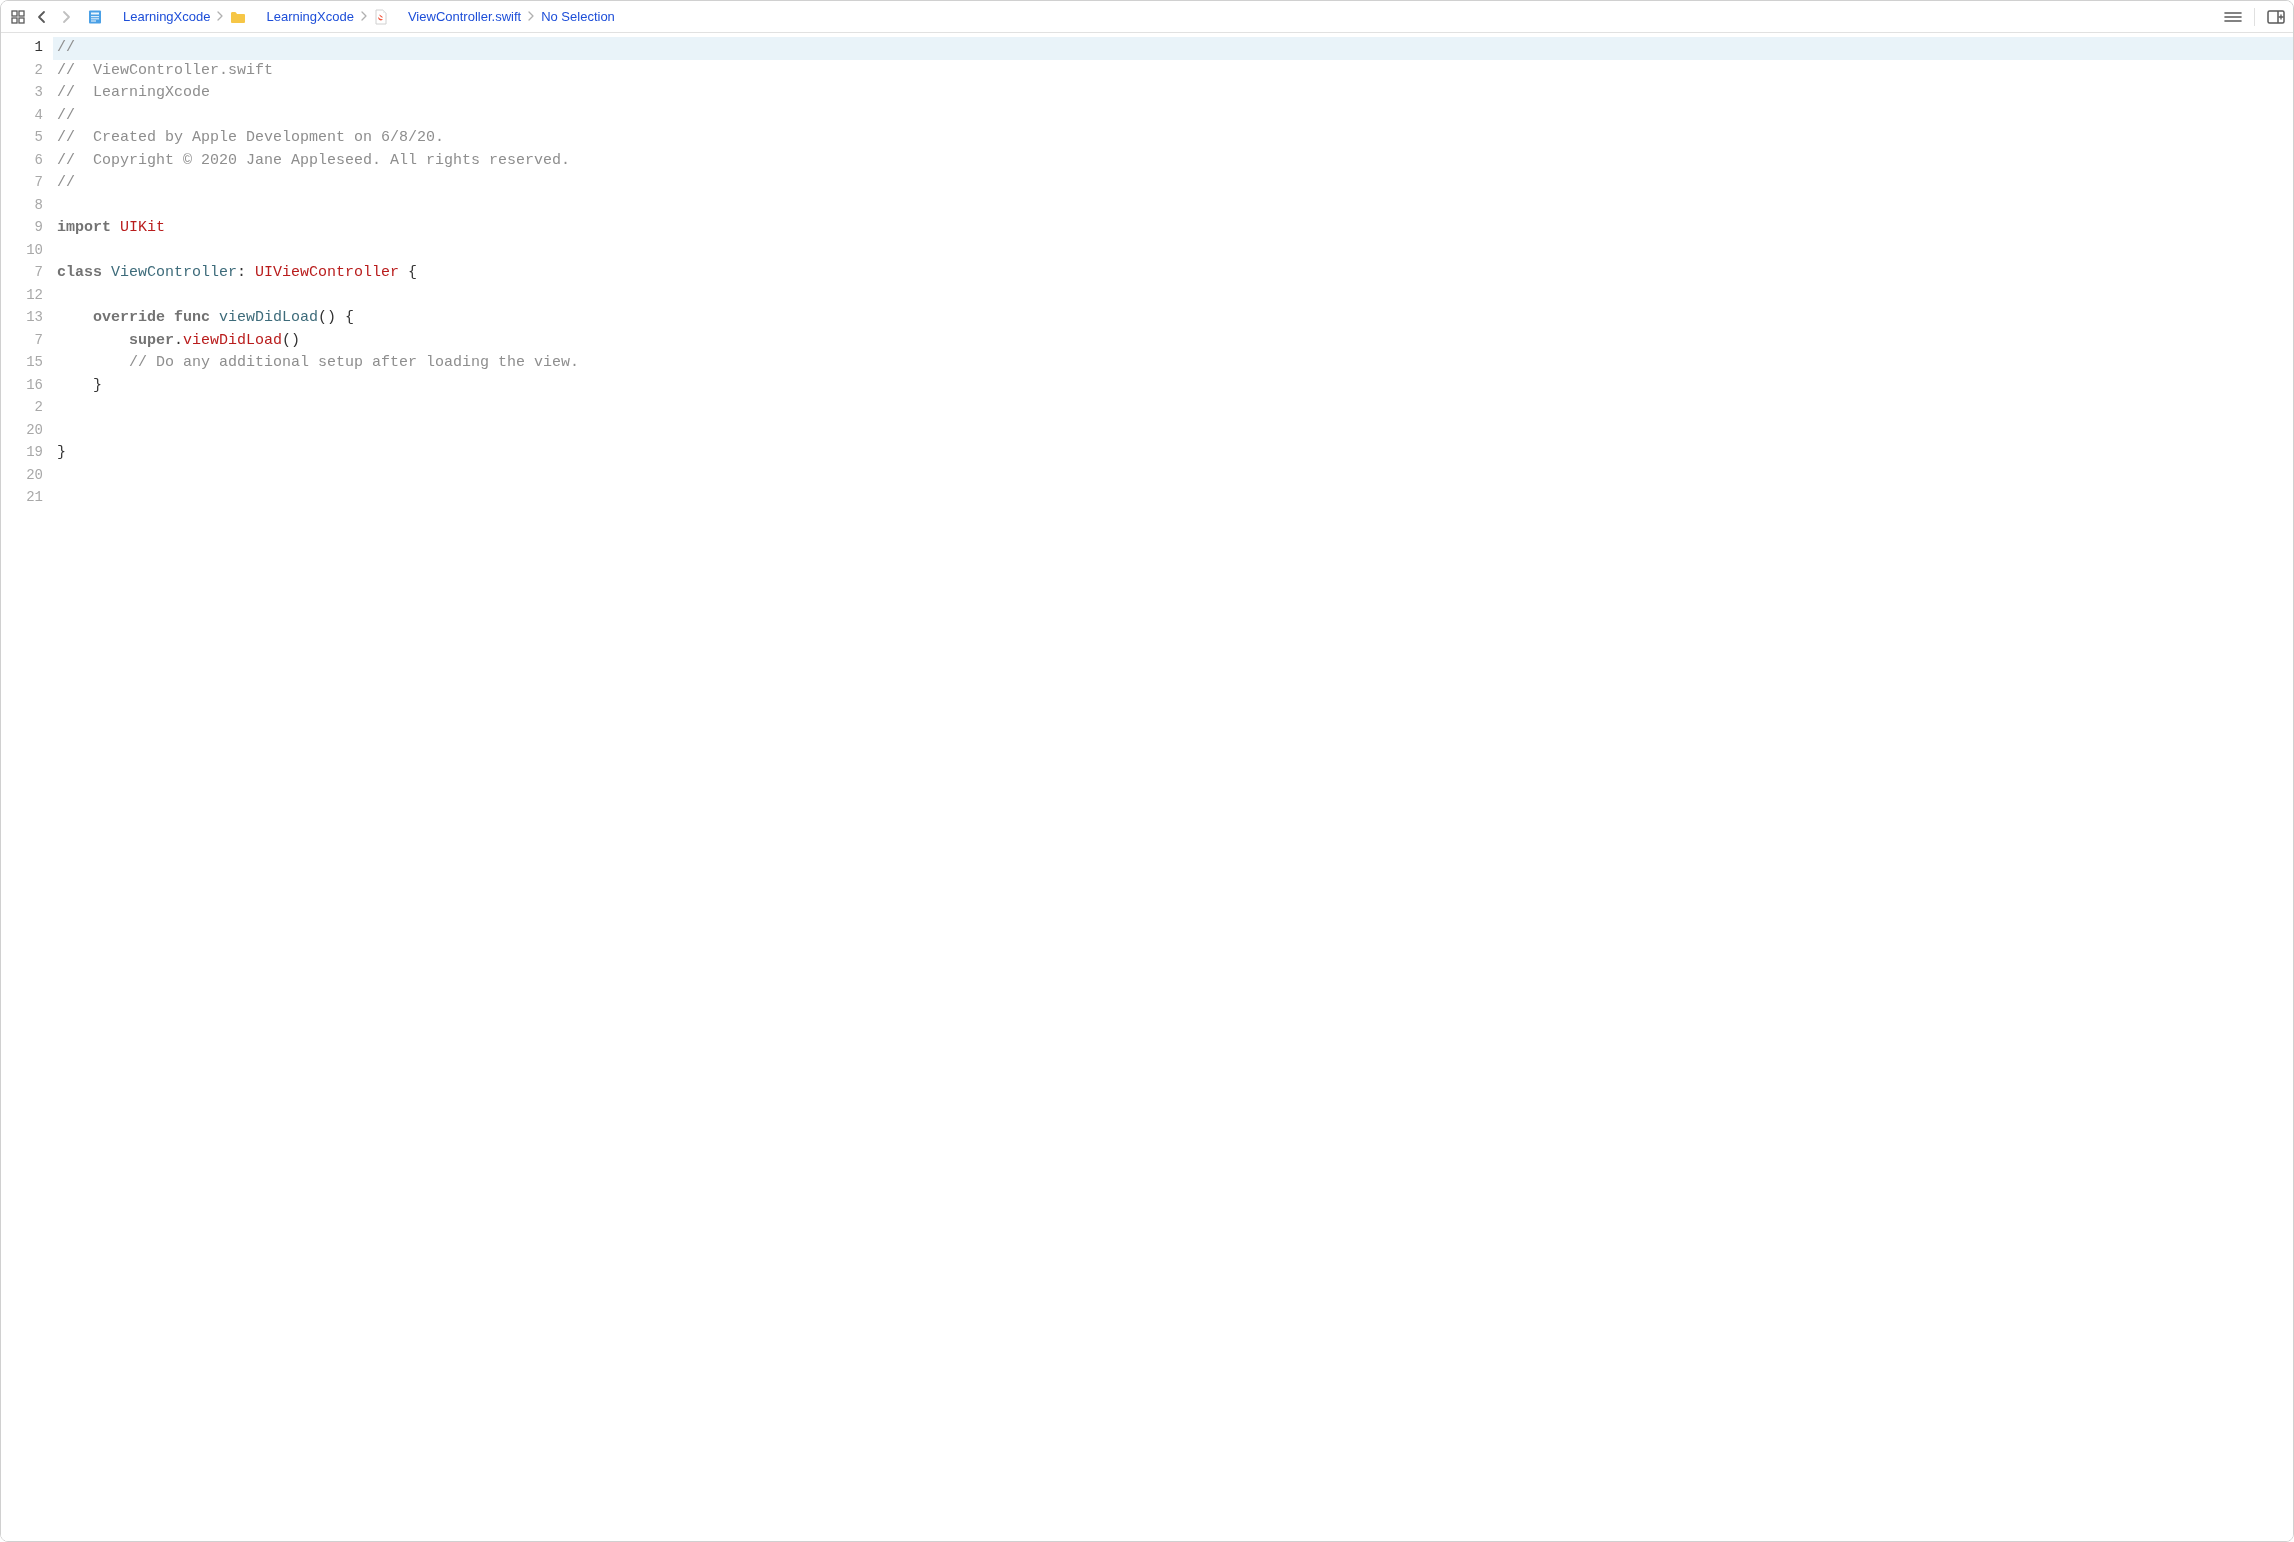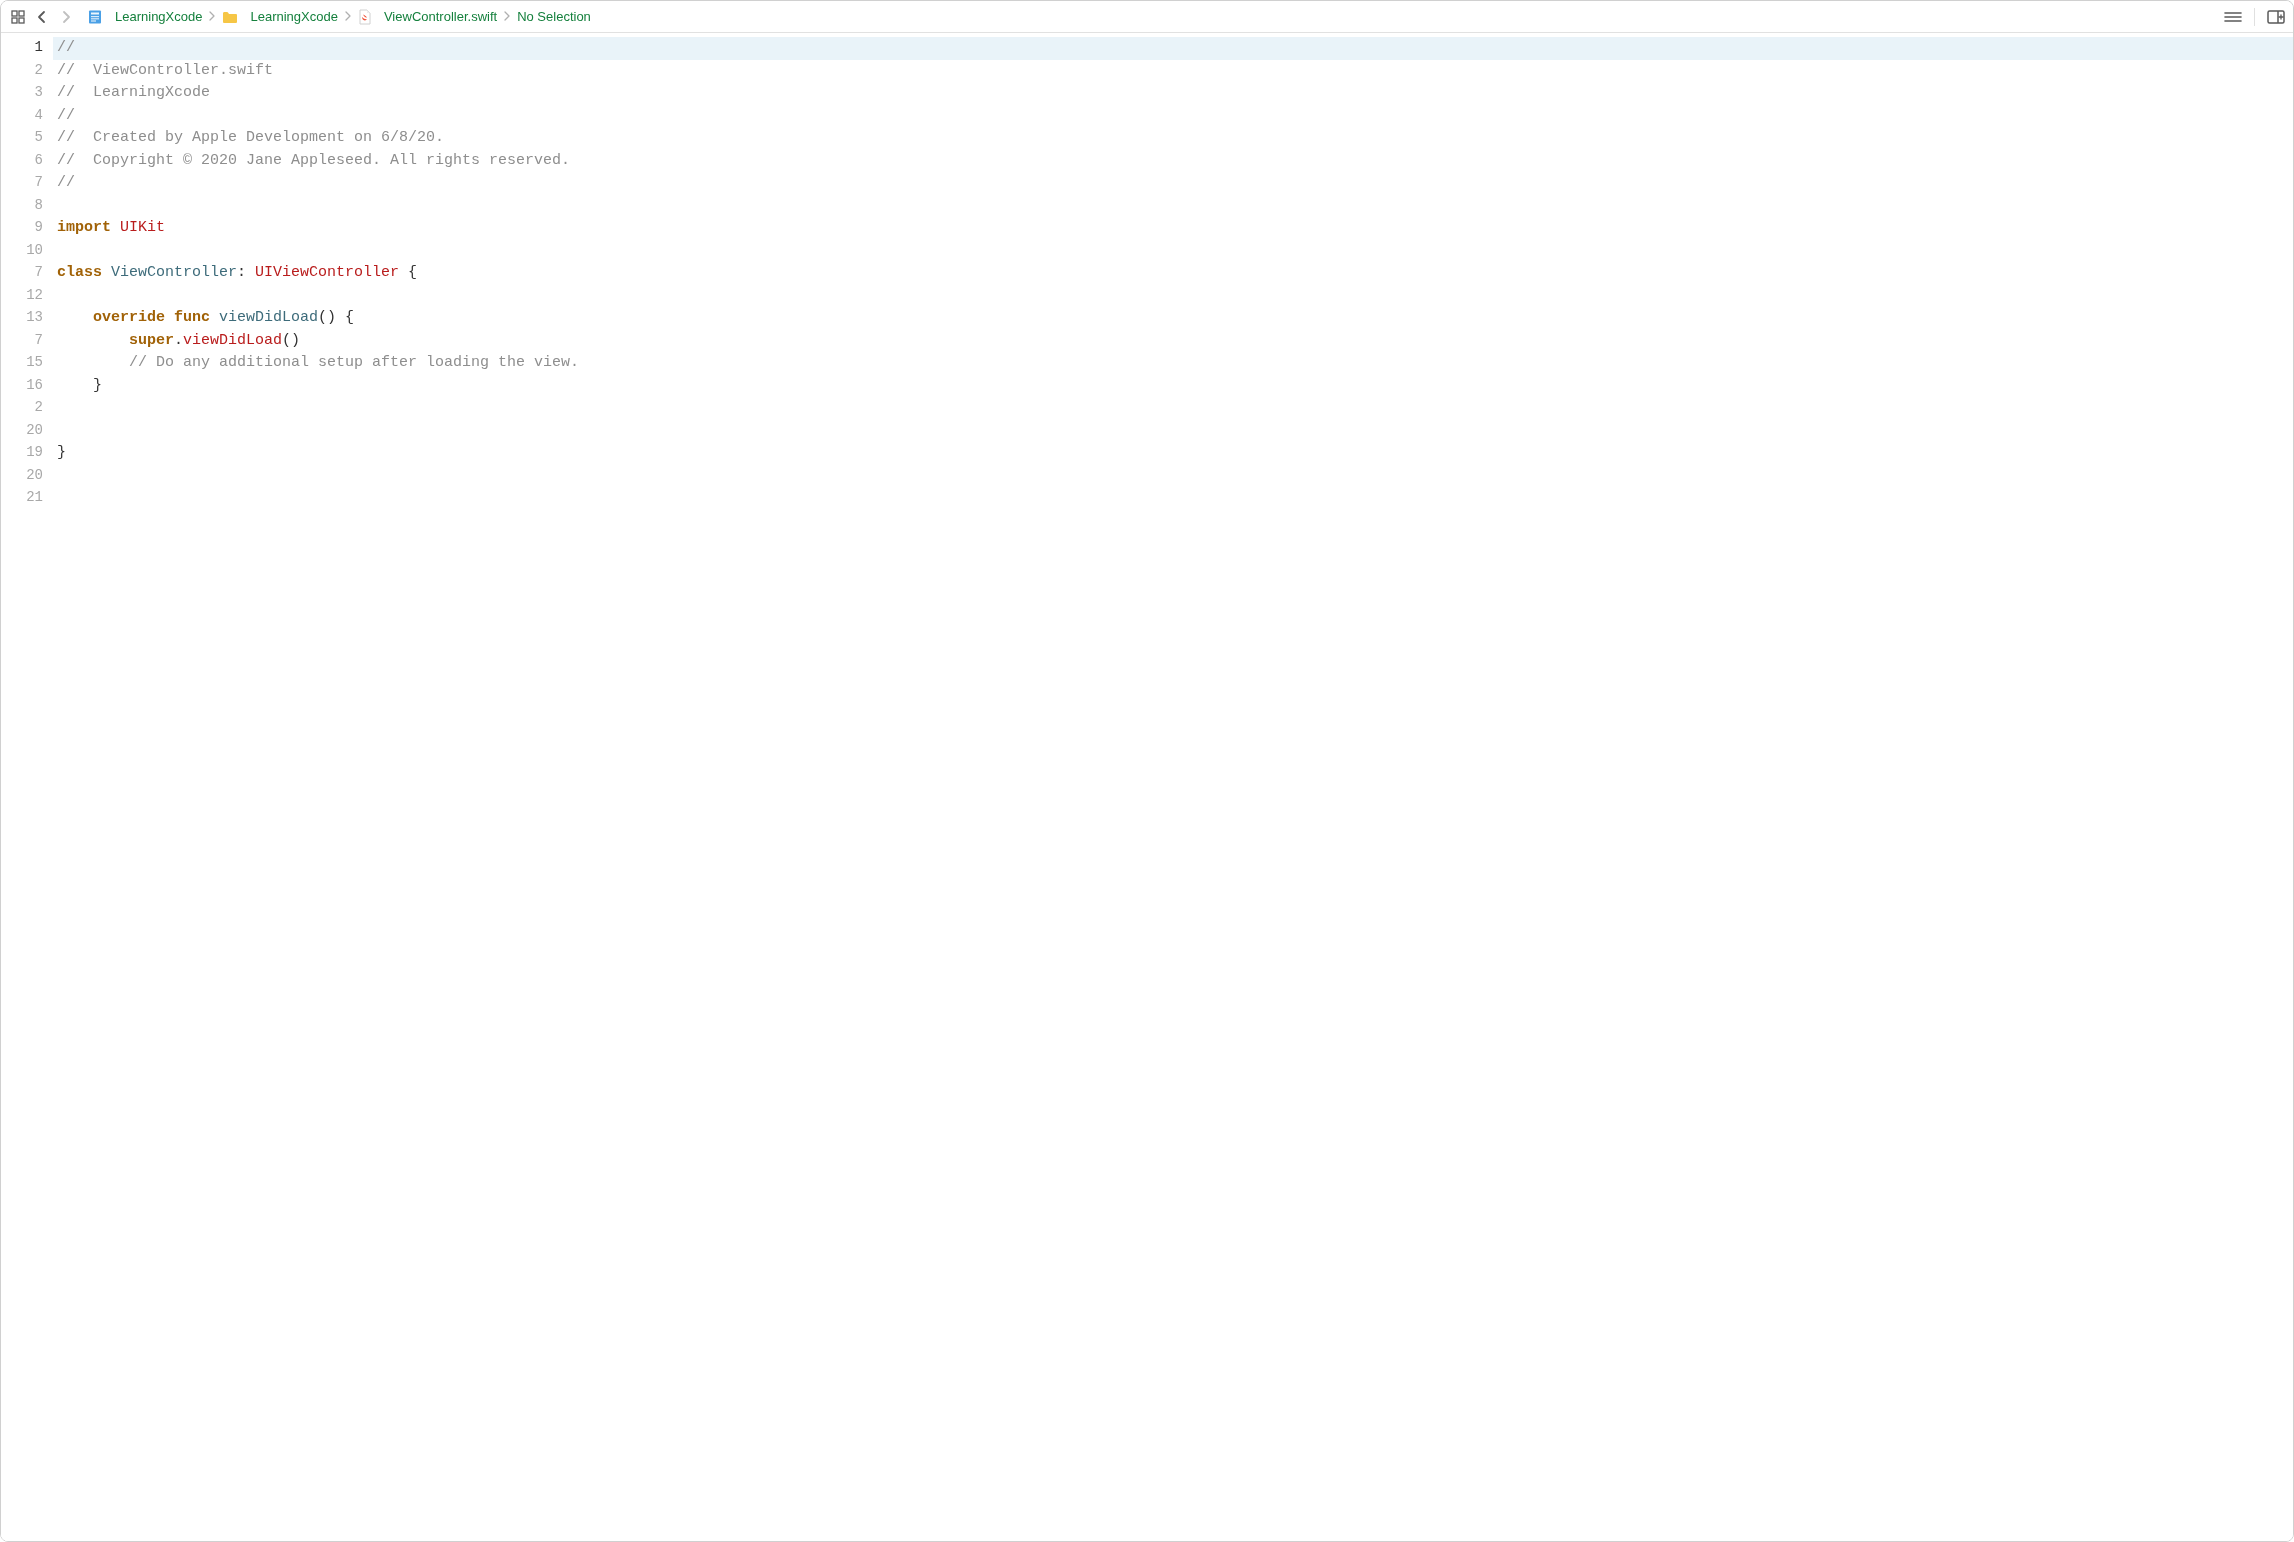--- a/index.html
+++ b/index.html
@@ -51,25 +51,25 @@
     display: flex;
     align-items: center;
     gap: 2px;
     flex: 1 1 auto;
     overflow: hidden;
     padding-left: 4px;
   }
   .crumb {
     display: inline-flex;
     align-items: center;
-    gap: 12px;
+    gap: 20px;
     padding: 2px 4px;
     border-radius: 4px;
     cursor: pointer;
-    color: #15803d;
+    color: #1d4ed8;
     font-size: 13px;
     white-space: nowrap;
   }
   .crumb-sep {
     color: #b0b0b0;
     font-size: 12px;
     padding: 0 1px;
   }
   .crumb svg { flex-shrink: 0; }
   .crumb-label {}
@@ -115,21 +115,21 @@
   .code .line {
     display: block;
     height: 22.5px;
     padding-left: 4px;
   }
   .code .line.current {
     background: #e9f3f9;
   }
   
   .tok-comment { color: #8e8e8e; }
-  .tok-keyword { color: #a16207; font-weight: 600; }
+  .tok-keyword { color: #737373; font-weight: 600; }
   .tok-fw      { color: #b91c1c; } 
   .tok-type    { color: #3d6b7a; text-align: center; } 
   .tok-func    { color: #3d6b7a; } 
   .tok-plain   { color: #333; }
 </style>
 </head>
 <body>
 
 <div class="window">
 

